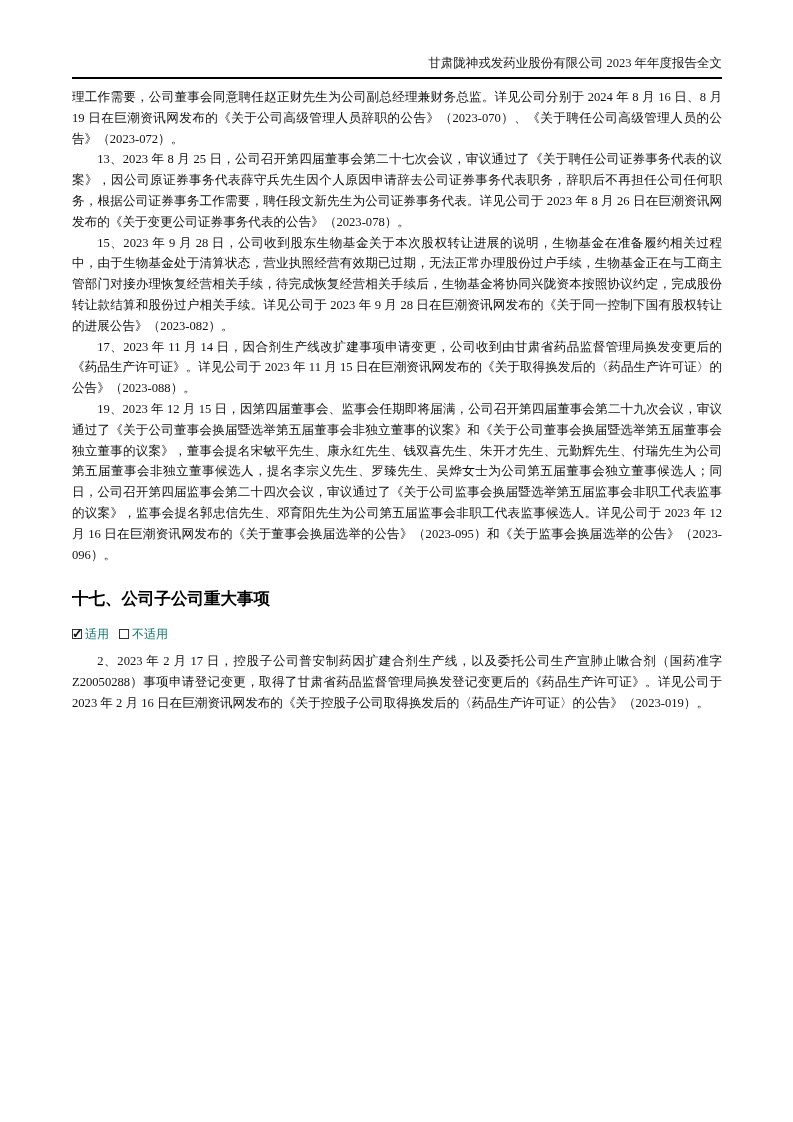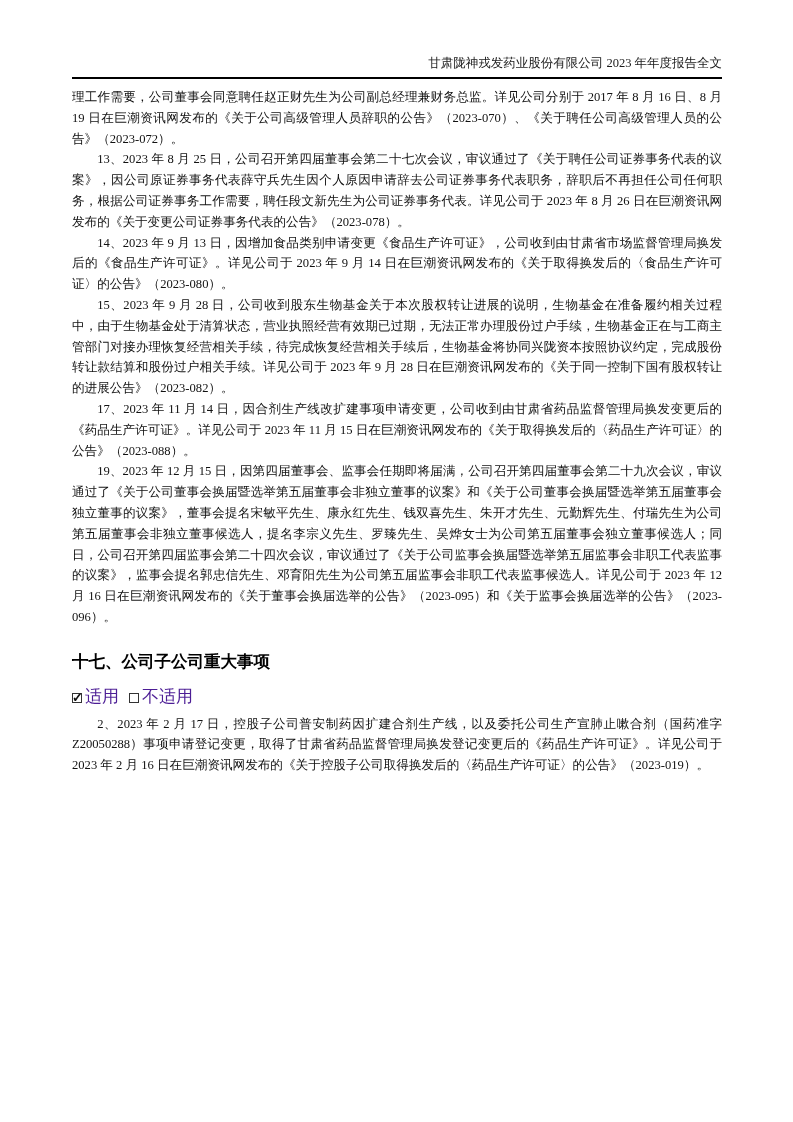--- a/index.html
+++ b/index.html
@@ -54,24 +54,24 @@
   }
   .section-heading {
     margin: 22px 0 15px 0;
     font-size: 16.5px;
     line-height: 22px;
     font-weight: 700;
     font-family: Liberation Sans, sans-serif;
     color: #000000;
   }
   .applicability {
-    font-size: 17px;
+    font-size: 12px;
     line-height: 20.8px;
     margin: 0 0 6px 0;
-    color: #4c1d95;
+    color: #0f766e;
   }
   .cb {
     display: inline-block;
     width: 10px;
     height: 10px;
     border: 1.4px solid #333333;
     margin-right: 3px;
     position: relative;
     top: 1px;
     box-sizing: border-box;
@@ -103,23 +103,22 @@
 <div class="page">
 
   <div class="page-header">
     <span>甘肃陇神戎发药业股份有限公司 2023 年年度报告全文</span>
   </div>
 
   <div class="header-rule"></div>
 
   <div class="content">
 
-    <p class="para no-indent">理工作需要，公司董事会同意聘任赵正财先生为公司副总经理兼财务总监。详见公司分别于 2017 年 8 月 16 日、8 月 19 日在巨潮资讯网发布的《关于公司高级管理人员辞职的公告》（2023-070）、《关于聘任公司高级管理人员的公告》（2023-072）。</p>
+    <p class="para no-indent">理工作需要，公司董事会同意聘任赵正财先生为公司副总经理兼财务总监。详见公司分别于 2024 年 8 月 16 日、8 月 19 日在巨潮资讯网发布的《关于公司高级管理人员辞职的公告》（2023-070）、《关于聘任公司高级管理人员的公告》（2023-072）。</p>
     <p class="para">13、2023 年 8 月 25 日，公司召开第四届董事会第二十七次会议，审议通过了《关于聘任公司证券事务代表的议案》，因公司原证券事务代表薛守兵先生因个人原因申请辞去公司证券事务代表职务，辞职后不再担任公司任何职务，根据公司证券事务工作需要，聘任段文新先生为公司证券事务代表。详见公司于 2023 年 8 月 26 日在巨潮资讯网发布的《关于变更公司证券事务代表的公告》（2023-078）。</p>
-    <p class="para">14、2023 年 9 月 13 日，因增加食品类别申请变更《食品生产许可证》，公司收到由甘肃省市场监督管理局换发后的《食品生产许可证》。详见公司于 2023 年 9 月 14 日在巨潮资讯网发布的《关于取得换发后的〈食品生产许可证〉的公告》（2023-080）。</p>
     <p class="para">15、2023 年 9 月 28 日，公司收到股东生物基金关于本次股权转让进展的说明，生物基金在准备履约相关过程中，由于生物基金处于清算状态，营业执照经营有效期已过期，无法正常办理股份过户手续，生物基金正在与工商主管部门对接办理恢复经营相关手续，待完成恢复经营相关手续后，生物基金将协同兴陇资本按照协议约定，完成股份转让款结算和股份过户相关手续。详见公司于 2023 年 9 月 28 日在巨潮资讯网发布的《关于同一控制下国有股权转让的进展公告》（2023-082）。</p>
     <p class="para">17、2023 年 11 月 14 日，因合剂生产线改扩建事项申请变更，公司收到由甘肃省药品监督管理局换发变更后的《药品生产许可证》。详见公司于 2023 年 11 月 15 日在巨潮资讯网发布的《关于取得换发后的〈药品生产许可证〉的公告》（2023-088）。</p>
     <p class="para">19、2023 年 12 月 15 日，因第四届董事会、监事会任期即将届满，公司召开第四届董事会第二十九次会议，审议通过了《关于公司董事会换届暨选举第五届董事会非独立董事的议案》和《关于公司董事会换届暨选举第五届董事会独立董事的议案》，董事会提名宋敏平先生、康永红先生、钱双喜先生、朱开才先生、元勤辉先生、付瑞先生为公司第五届董事会非独立董事候选人，提名李宗义先生、罗臻先生、吴烨女士为公司第五届董事会独立董事候选人；同日，公司召开第四届监事会第二十四次会议，审议通过了《关于公司监事会换届暨选举第五届监事会非职工代表监事的议案》，监事会提名郭忠信先生、邓育阳先生为公司第五届监事会非职工代表监事候选人。详见公司于 2023 年 12 月 16 日在巨潮资讯网发布的《关于董事会换届选举的公告》（2023-095）和《关于监事会换届选举的公告》（2023-096）。</p>
 
     <h2 class="section-heading">十七、公司子公司重大事项</h2>
 
     <div class="applicability">
       <span class="cb checked"></span><span>适用</span><span class="gap"></span><span class="cb"></span><span>不适用</span>
     </div>
 

